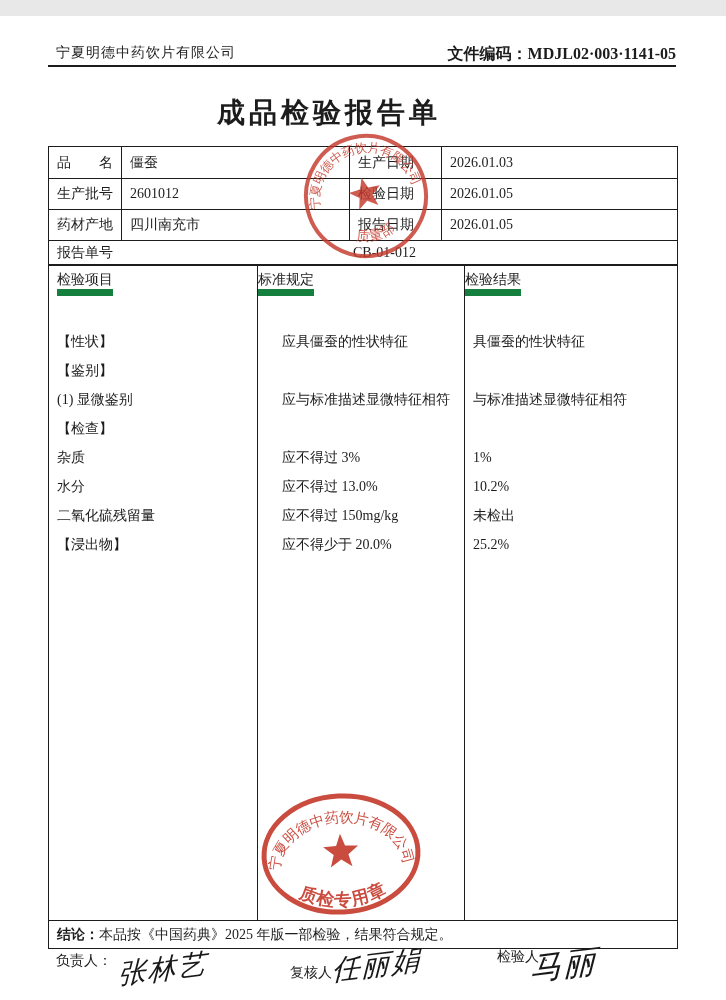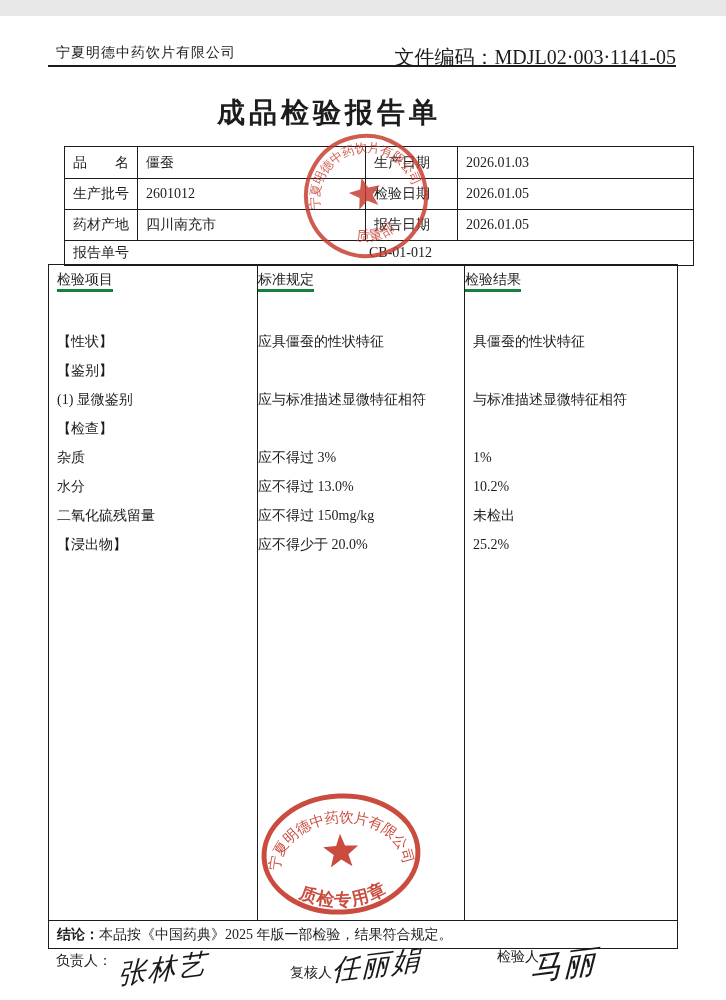--- a/index.html
+++ b/index.html
@@ -3,48 +3,48 @@
 <meta charset="utf-8">
 <style>
   html,body{margin:0;padding:0;background:#e8e8e8;}
   .page{
     position:relative;width:726px;height:1000px;background:#ffffff;
     font-family:"Liberation Serif","DejaVu Serif",serif;color:#1c1c1c;
     overflow:hidden;margin:16px auto;
   }
   
   .hdr-company{position:absolute;left:56px;top:28px;font-size:14px;letter-spacing:1px;}
-  .hdr-code{position:absolute;right:50px;top:28px;font-size:20px;}
+  .hdr-code{position:absolute;right:50px;top:28px;font-size:16px;font-weight:bold;}
   .hdr-rule{position:absolute;left:48px;top:49px;width:628px;height:2px;background:#1c1c1c;}
   .doc-title{position:absolute;left:0;top:78px;width:658px;text-align:center;
     font-size:28px;font-weight:bold;letter-spacing:4px;}
   
-  .info-table{position:absolute;left:64px;top:130px;width:628px;
+  .info-table{position:absolute;left:48px;top:130px;width:628px;
     display:grid;grid-template-columns:72px 228px 92px 236px;
     grid-template-rows:31px 31px 31px 25px;
     border:1px solid #1c1c1c;font-size:14px;}
   .info-table .cell{display:flex;align-items:center;padding-left:8px;box-sizing:border-box;}
   .info-table .bl{border-left:1px solid #1c1c1c;}
   .info-table .bt{border-top:1px solid #1c1c1c;}
   .span2a{grid-column:1 / 3;}
   .span2b{grid-column:3 / 5;padding-left:4px !important;}
   
   .main-table{position:absolute;left:48px;top:248px;width:628px;
     display:grid;grid-template-columns:208px 207px 213px;
     grid-template-rows:62px repeat(8,29px) 361px 28px;
     border:1px solid #1c1c1c;font-size:14px;}
   .main-table .hcell{padding-top:6px;box-sizing:border-box;}
   .main-table .c1{padding-left:8px;box-sizing:border-box;display:flex;align-items:center;}
-  .main-table .c2{padding-left:0;box-sizing:border-box;display:flex;align-items:center;
+  .main-table .c2{padding-left:24px;box-sizing:border-box;display:flex;align-items:center;
     border-left:1px solid #1c1c1c;}
   .main-table .c3{padding-left:8px;box-sizing:border-box;display:flex;align-items:center;
     border-left:1px solid #1c1c1c;}
   .main-table .hc{display:block;align-items:flex-start;}
   .main-table .center{justify-content:center;text-align:left;padding-left:0;}
-  .uline{border-bottom:3px solid #15803d;padding-bottom:2px;}
+  .uline{border-bottom:7px solid #15803d;padding-bottom:2px;}
   .conclusion-row{grid-column:1 / -1;border-top:1px solid #1c1c1c;
     display:flex;align-items:center;padding-left:8px;box-sizing:border-box;font-size:14px;}
   .conclusion-row b{font-weight:bold;}
   
   .sig-label{position:absolute;font-size:14px;}
   .sig-name{position:absolute;font-size:28px;font-style:italic;color:#181818;
     transform:rotate(-7deg) skewX(-8deg);transform-origin:left center;letter-spacing:2px;}
   
   .stamp{position:absolute;pointer-events:none;}
   .stamp-top{left:300px;top:114px;width:132px;height:132px;opacity:.82;

